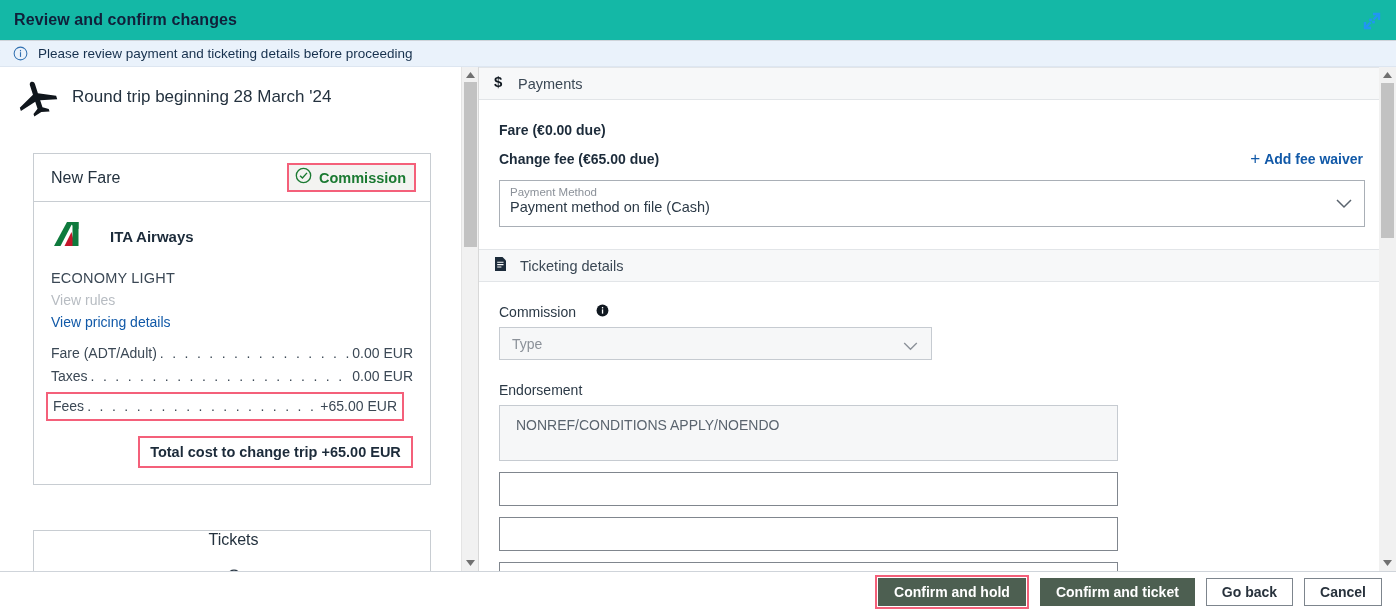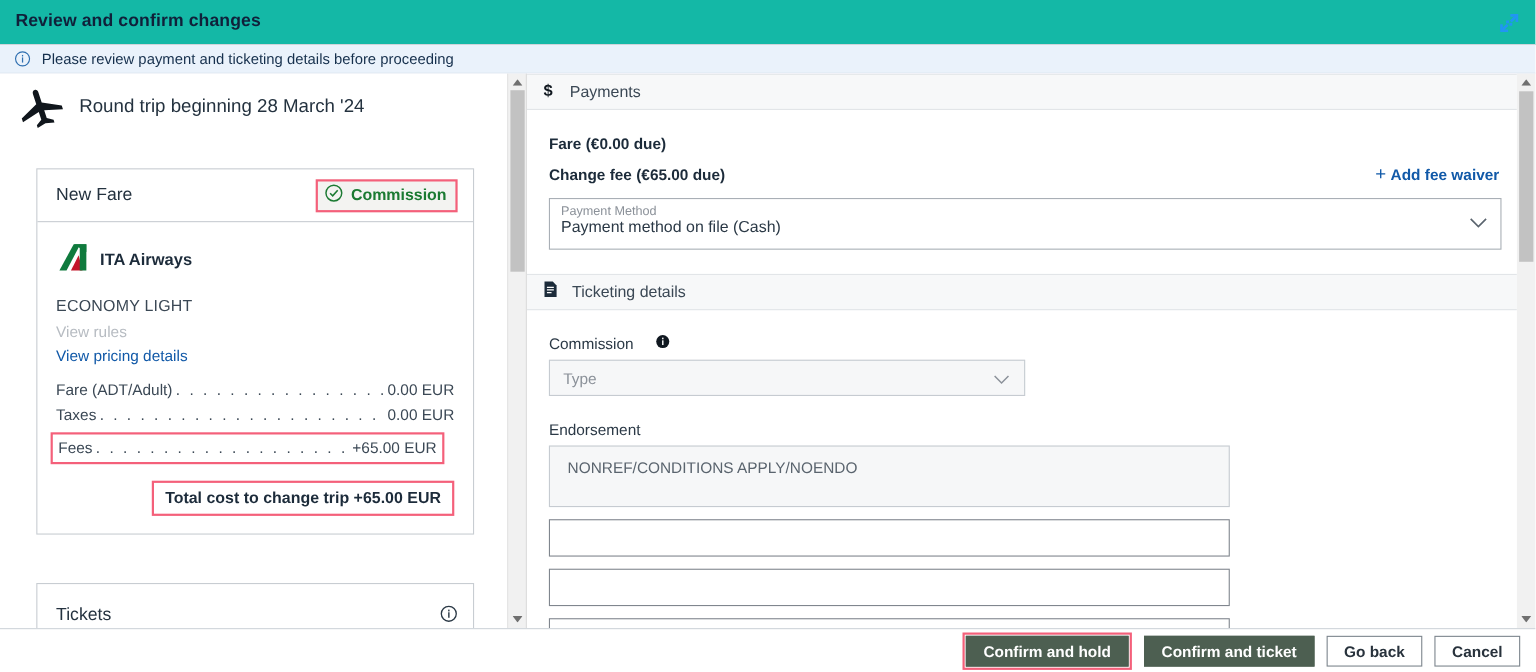--- a/index.html
+++ b/index.html
@@ -97,21 +97,21 @@
     border-bottom:1px solid #c8cdd2; padding:0 14px 0 17px;
   }
   .fare-card-head .lbl { font-size:16px; color:#24323f; }
   .badge-wrap {
     border:2px solid #f4607a; background:#f3f3f1; padding:2px 8px 2px 6px;
     display:flex; align-items:center; gap:7px;
   }
   .badge-wrap .btxt { font-size:14.5px; font-weight:bold; color:#1b7a32; }
 
   .fare-card-body { padding:17px 17px 14px 17px; }
-  .airline-row { display:flex; align-items:center; gap:6px; margin-bottom:17px; }
+  .airline-row { display:flex; align-items:center; gap:25px; margin-bottom:17px; }
   .airline-name { font-size:15px; font-weight:bold; color:#1c2b3a; }
   .cabin { font-size:14.5px; color:#3b4855; margin-bottom:6px; letter-spacing:.2px; }
   .link-muted { font-size:14px; color:#b7bcc2; margin-bottom:6px; cursor:pointer; }
   .link-blue { font-size:14px; color:#1159a8; margin-bottom:14px; cursor:pointer; }
 
   .price-line {
     display:flex; align-items:flex-start; font-size:14px; color:#3b4855;
     margin:0 0 5px 0; padding:1px 0;
   }
   .price-line .pl-label { white-space:nowrap; }
@@ -130,20 +130,21 @@
     border:2px solid #f4607a; margin:15px 0 2px auto; width:275px;
     padding:5px 9px; text-align:center;
   }
   .total-box .ttxt { font-size:14.5px; font-weight:bold; color:#1c2b3a; }
 
   .tickets-card {
     position:absolute; left:33px; top:463px; width:398px; height:60px;
     border:1px solid #c8cdd2; background:#fff;
     display:flex; align-items:center; justify-content:space-between;
     padding:0 14px 0 17px;
+    flex-direction:column;
   }
   .tickets-card .lbl { font-size:16px; color:#24323f; }
 
   
   .sec-head {
     height:33px; background:#f7f8f9; border-top:1px solid #e2e5e8; border-bottom:1px solid #e2e5e8;
     display:flex; align-items:center; padding-left:15px; gap:13px;
   }
   .sec-head .stxt { font-size:14.5px; color:#3b4855; }
 

